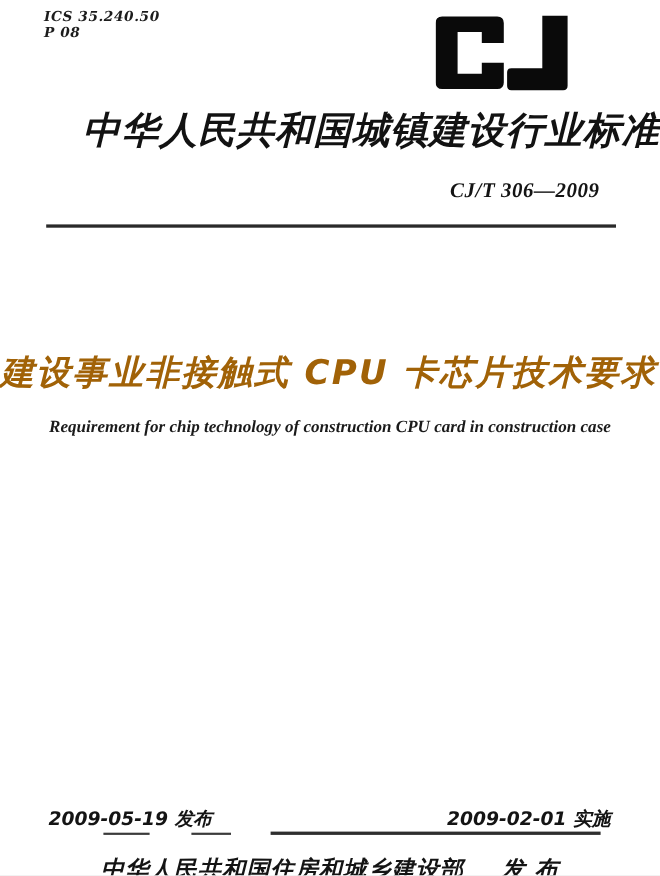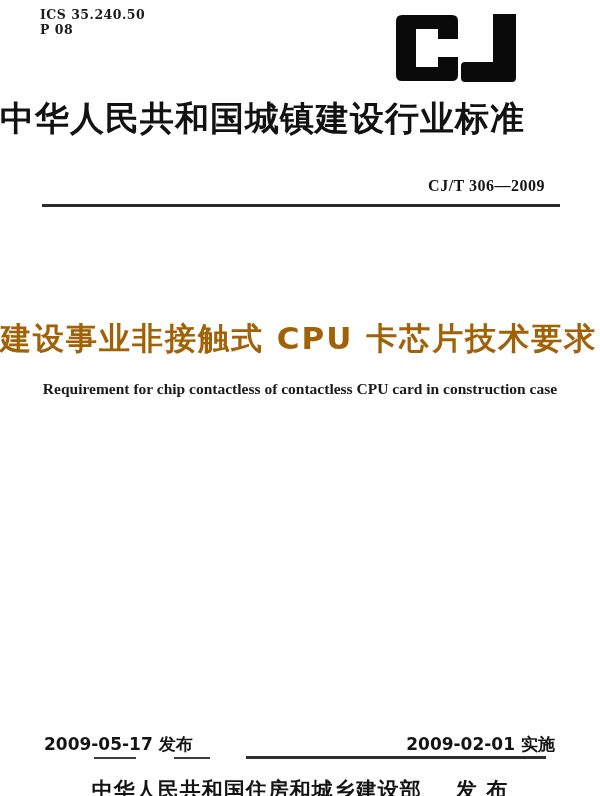--- a/index.html
+++ b/index.html
@@ -6,20 +6,21 @@
   html, body { background: #e8e8e8; }
   .page {
     position: relative;
     width: 600px;
     height: 796px;
     margin: 0 auto;
     background: #ffffff;
     overflow: hidden;
     font-family: "DejaVu Sans", sans-serif;
     color: #161616;
+    font-style: italic;
   }
 
   
   .ics-block {
     position: absolute;
     left: 40px;
     top: 7px;
     font-family: "DejaVu Serif", serif;
     font-size: 12.5px;
     font-weight: bold;
@@ -43,35 +44,35 @@
     overflow: hidden;
     clip: rect(0 0 0 0);
     white-space: nowrap;
   }
 
   
   .standard-type {
     position: absolute;
     left: 0; right: 0;
     top: 96px;
-    text-align: left;
+    text-align: right;
     font-size: 34px;
     font-weight: bold;
     letter-spacing: 1px;
     color: #121212;
     white-space: nowrap;
   }
 
   
   .standard-number {
     position: absolute;
     right: 55px;
-    top: 177px;
+    top: 163px;
     font-family: "Liberation Serif", "DejaVu Serif", serif;
-    font-size: 16px;
+    font-size: 19px;
     font-weight: bold;
     letter-spacing: 0.5px;
     color: #141414;
     margin-left: 48px;
   }
 
   .top-rule {
     position: absolute;
     left: 42px;
     top: 204px;
@@ -159,25 +160,25 @@
   </div>
 
   <div class="standard-type">中华人民共和国城镇建设行业标准</div>
 
   <div class="standard-number">CJ/T 306—2009</div>
 
   <div class="top-rule"></div>
 
   <div class="doc-title-cn">建设事业非接触式 CPU 卡芯片技术要求</div>
 
-  <div class="doc-title-en">Requirement for chip contactless of contactless CPU card in construction case</div>
+  <div class="doc-title-en">Requirement for chip technology of construction CPU card in construction case</div>
 
   <div class="date-line">
     <div class="issue-date">
-      <span>2009-05-17</span><span class="label">发布</span>
+      <span>2009-05-19</span><span class="label">发布</span>
     </div>
     <div class="impl-date">
       <span>2009-02-01</span><span class="label">实施</span>
     </div>
   </div>
 
   <div class="footer-seg seg-1"></div>
   <div class="footer-seg seg-2"></div>
   <div class="footer-seg seg-3"></div>
 

